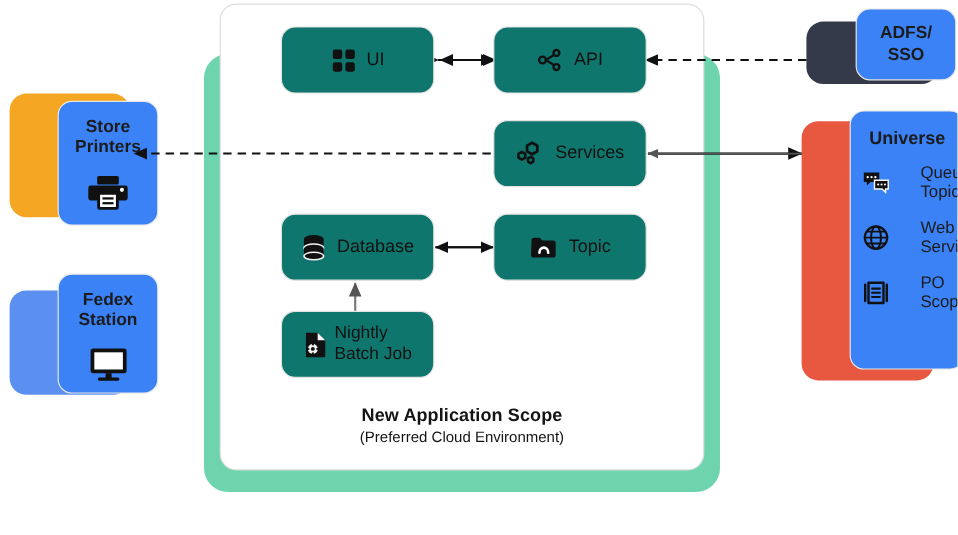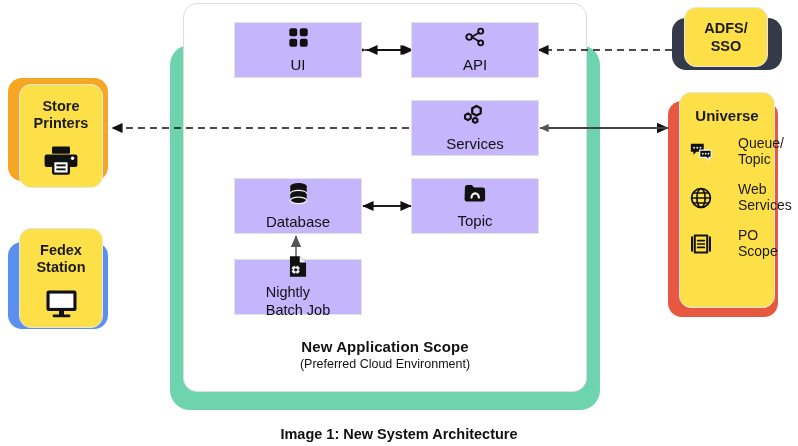--- a/index.html
+++ b/index.html
@@ -16,53 +16,53 @@
     width: 798px;
     height: 446px;
     overflow: hidden;
     background: #ffffff;
   }
 
   
   .card {
     position: absolute;
     box-sizing: border-box;
-    background: #c4b5fd;
+    background: #0f766e;
     border: 1px solid #e2e2e2;
-    border-radius: 0;
+    border-radius: 12px;
     display: flex;
     align-items: center;
     justify-content: center;
     gap: 9px;
     color: #111111;
     font-size: 15px;
     font-weight: 400;
     line-height: 1.12;
     z-index: 6;
-    flex-direction: column;
   }
   .card .lbl { white-space: pre-line; }
 
   
   .plate {
     position: absolute;
     border-radius: 14px;
     z-index: 2;
   }
   .white-card {
     position: absolute;
     box-sizing: border-box;
-    background: #fde047;
+    background: #3b82f6;
     border: 1px solid #e6e6e6;
     border-radius: 12px;
     z-index: 3;
     display: flex;
     flex-direction: column;
     align-items: center;
     color: #1b1b1b;
+    margin-left: 29px;
   }
 
   
   #scope-plate {
     position: absolute;
     left: 170px; top: 45px;
     width: 430px; height: 365px;
     background: #6ed4ad;
     border-radius: 20px;
     z-index: 1;
@@ -377,15 +377,14 @@
             <path d="M2.2,4.6 v14.8 M21.8,4.6 v14.8" stroke="#111" stroke-width="2.2" stroke-linecap="round"></path>
             <path d="M8.4,8.2 h7.2 M8.4,12.0 h7.2 M8.4,15.8 h7.2" stroke="#111" stroke-width="1.9" stroke-linecap="round"></path>
           </svg>
         </span>
         <span class="ulbl">PO
 Scope</span>
       </div>
     </div>
   </div>
 
-  <div id="figure-caption">Image 1: New System Architecture</div>
 
 </div>
 
 </body></html>

